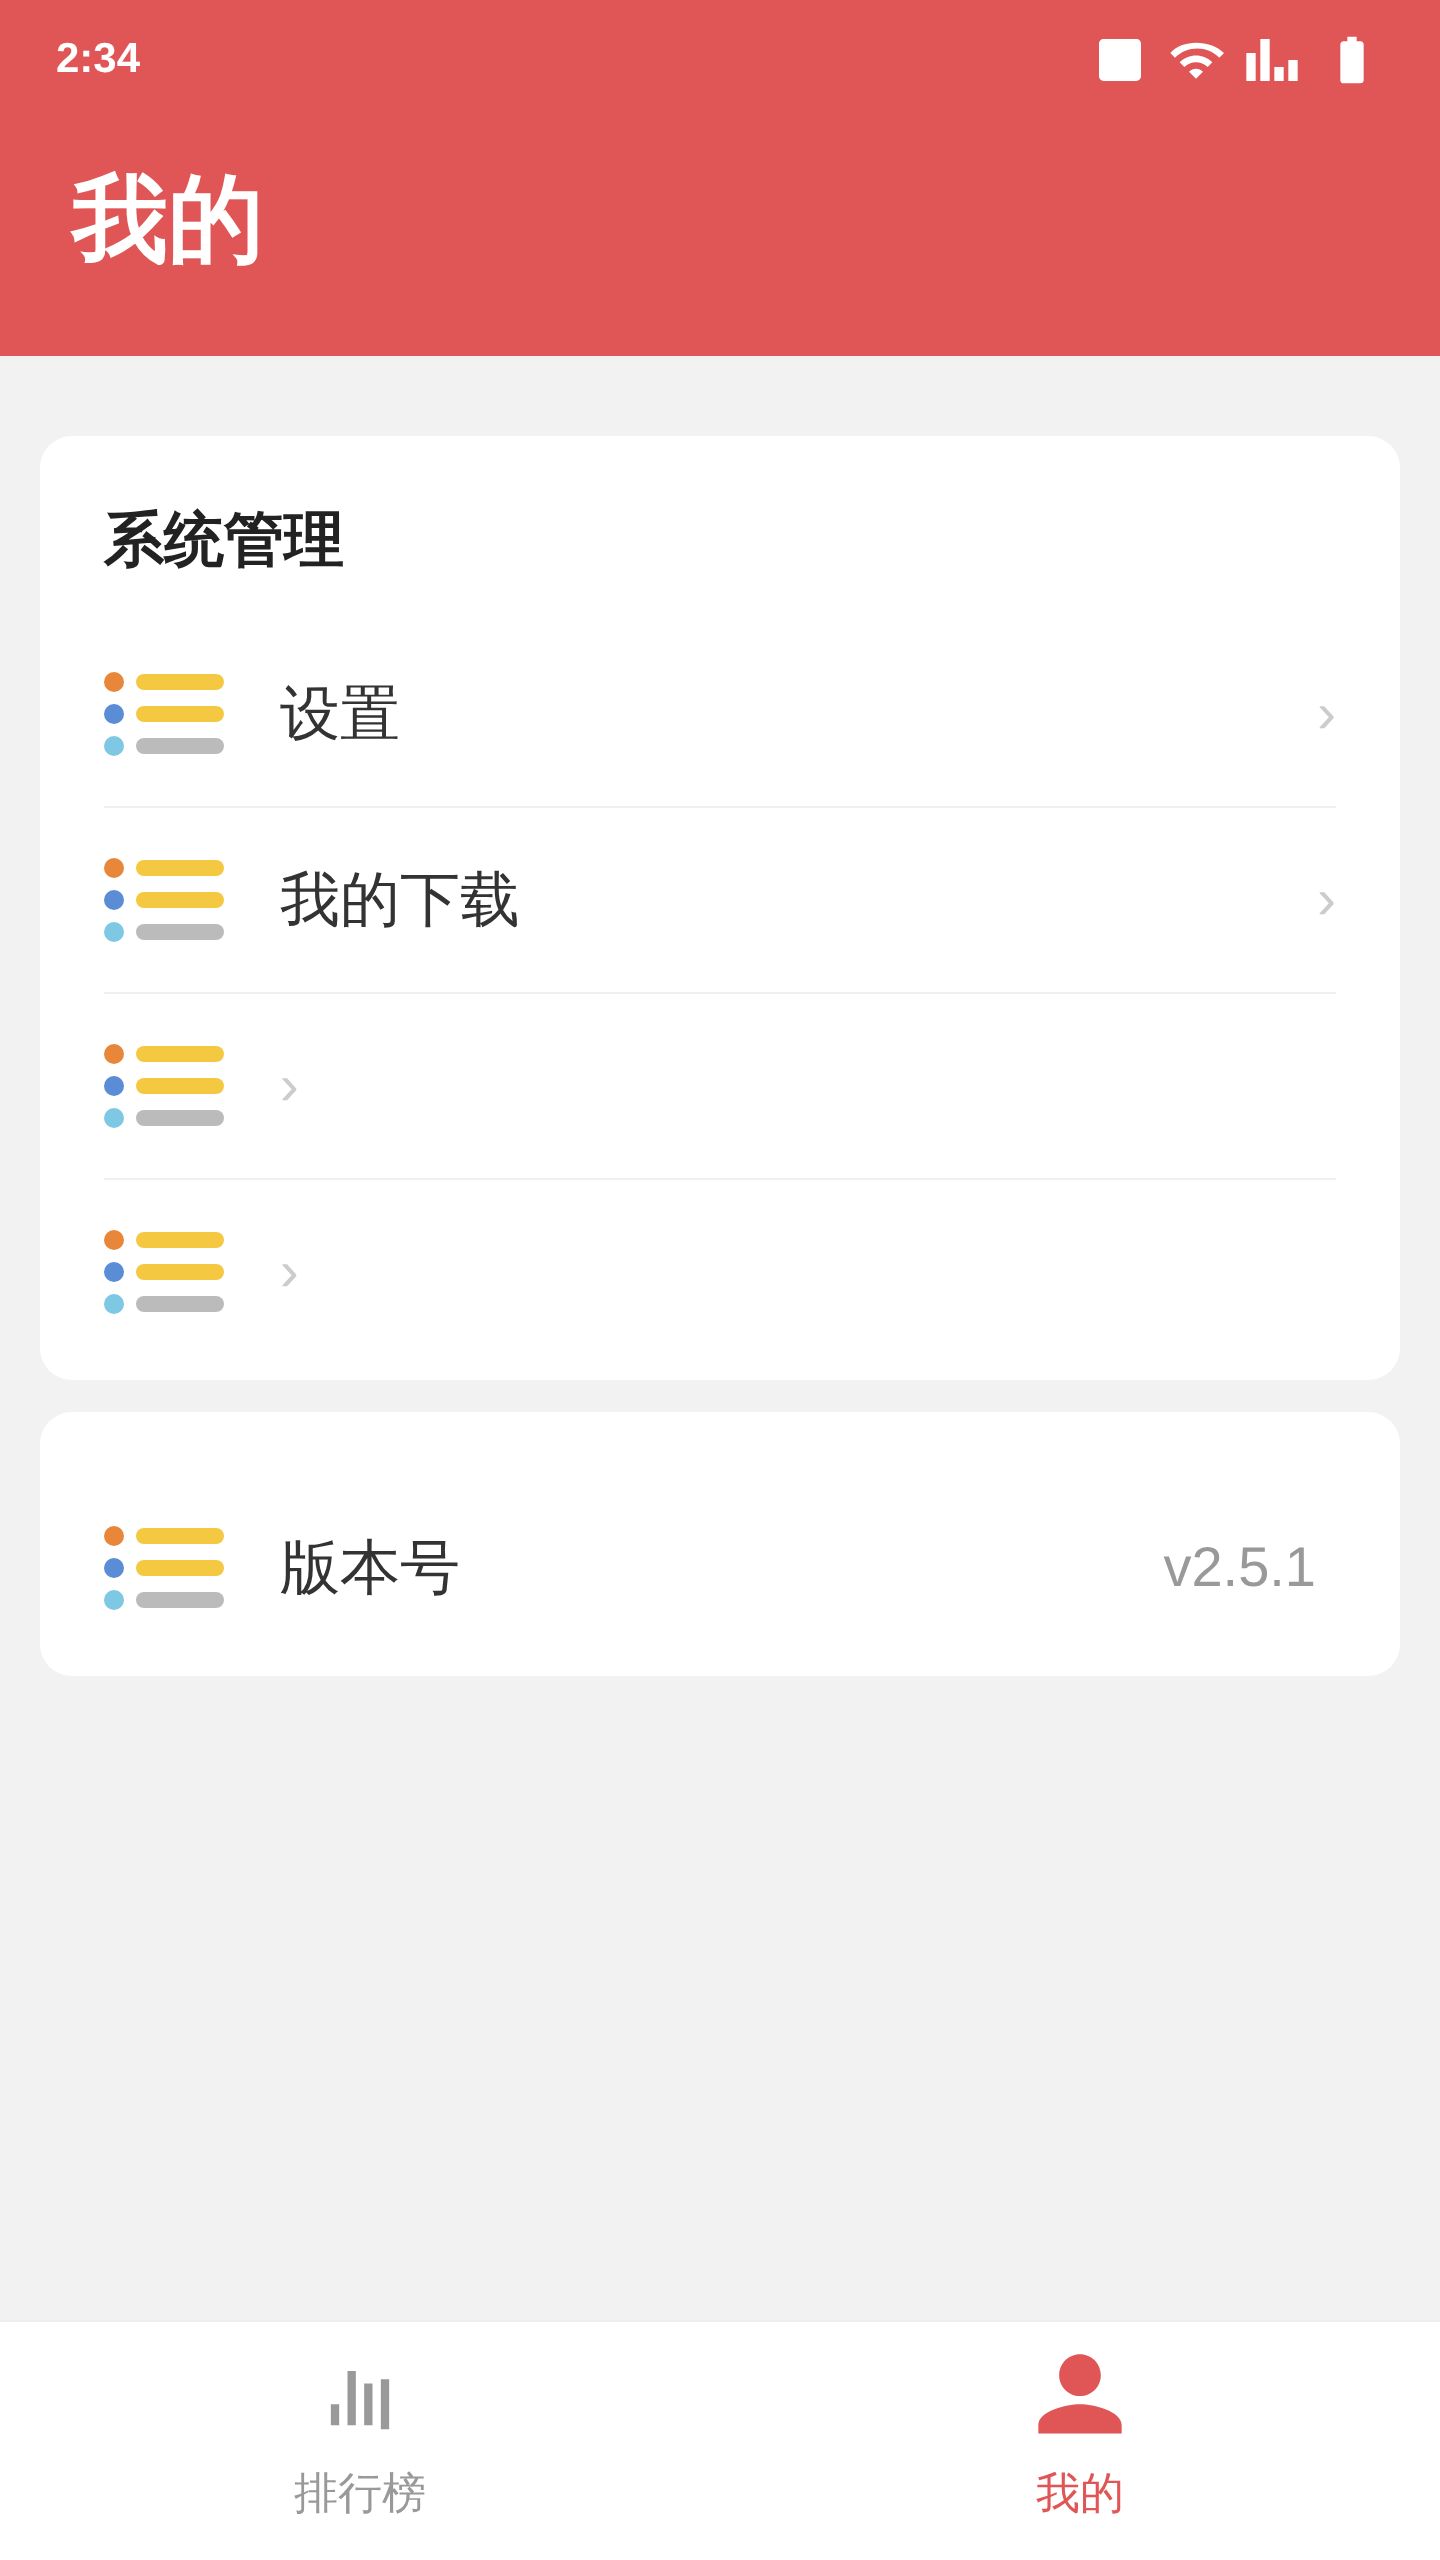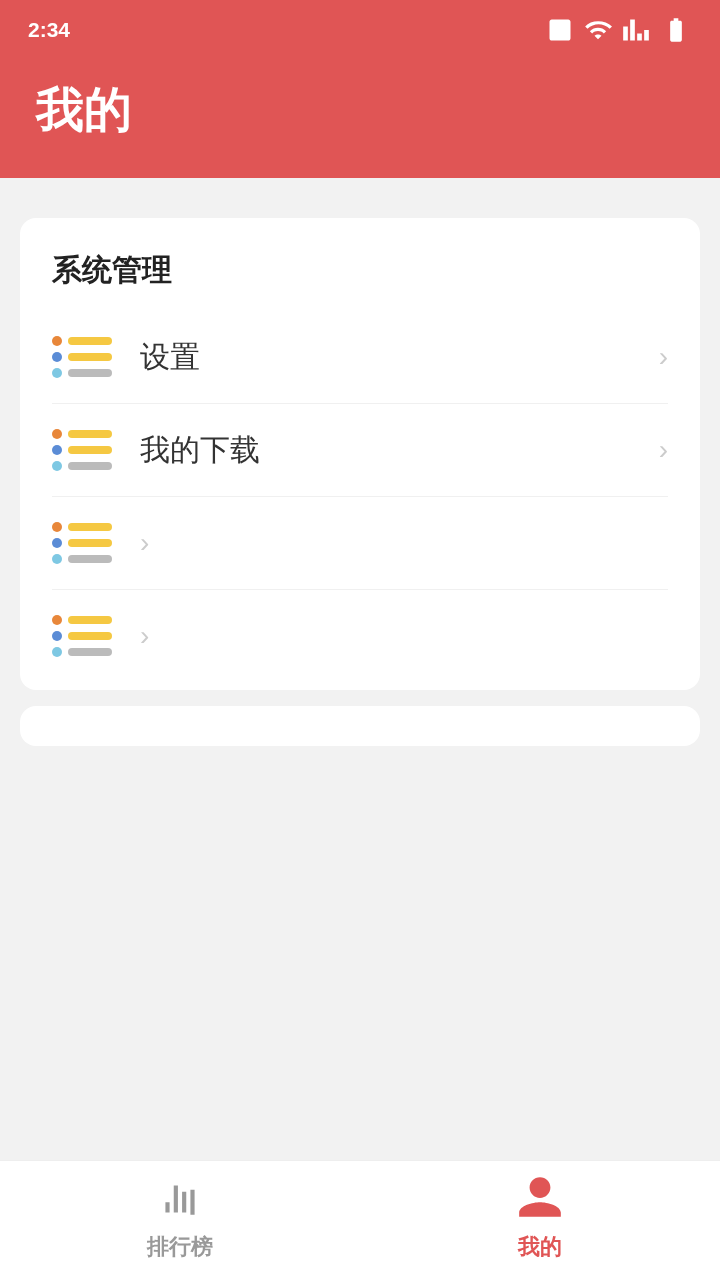--- a/index.html
+++ b/index.html
@@ -135,21 +135,20 @@
 
     
     .bottom-nav {
       background: white;
       height: 120px;
       display: flex;
       align-items: center;
       justify-content: space-around;
       border-top: 1px solid #eee;
       padding-bottom: 10px;
-      font-weight: bold;
     }
     .nav-item {
       display: flex;
       flex-direction: column;
       align-items: center;
       gap: 6px;
       cursor: pointer;
       flex: 1;
     }
     .nav-icon {
@@ -272,20 +271,40 @@
             <div class="dot-row">
               <div class="dot" style="background: rgb(126, 200, 227);"></div>
               <div class="bar" style="background: rgb(187, 187, 187);"></div>
             </div>
           </div>
         </div>
         <span class="chevron">›</span>
       </div>
     </div>
     <div class="card">
+      <div class="menu-item">
+        <div class="menu-icon">
+          <div class="list-icon">
+            <div class="dot-row">
+              <div class="dot" style="background: rgb(232, 135, 58);"></div>
+              <div class="bar" style="background: rgb(245, 200, 66);"></div>
+            </div>
+            <div class="dot-row">
+              <div class="dot" style="background: rgb(91, 140, 214);"></div>
+              <div class="bar" style="background: rgb(245, 200, 66);"></div>
+            </div>
+            <div class="dot-row">
+              <div class="dot" style="background: rgb(126, 200, 227);"></div>
+              <div class="bar" style="background: rgb(187, 187, 187);"></div>
+            </div>
+          </div>
+        </div>
+        <span class="menu-label">版本号</span>
+        <span class="menu-value">v2.5.1</span>
+      </div>
     </div>
   </div>
 
 <div class="bottom-nav">
   <div class="nav-item">
     <div class="nav-icon">
       <svg width="50" height="50" viewBox="0 0 24 24" fill="#999">
           <path d="M7 14H5v5h2v-5zm4-8H9v13h2V6zm4 3h-2v10h2V9zm2-1v12h2V8h-2z"></path>
         </svg>
     </div>

